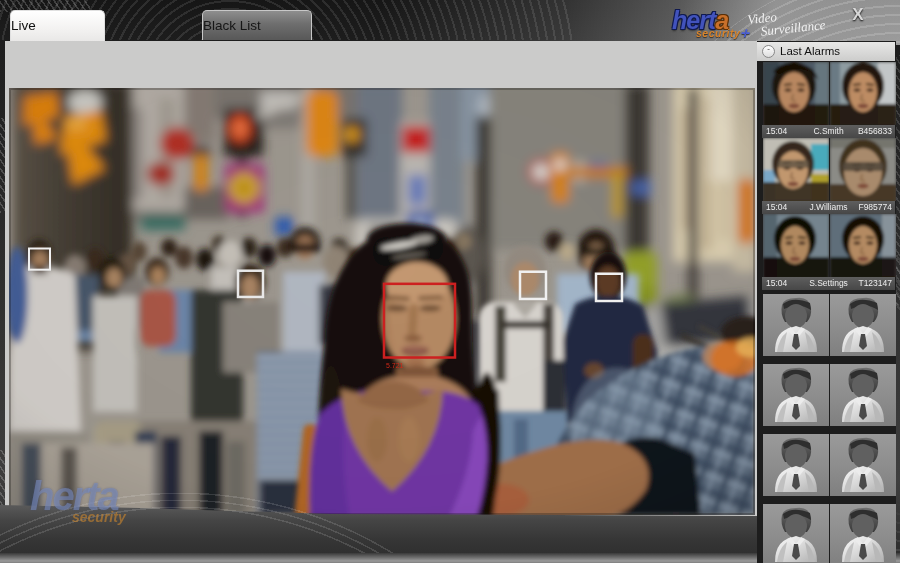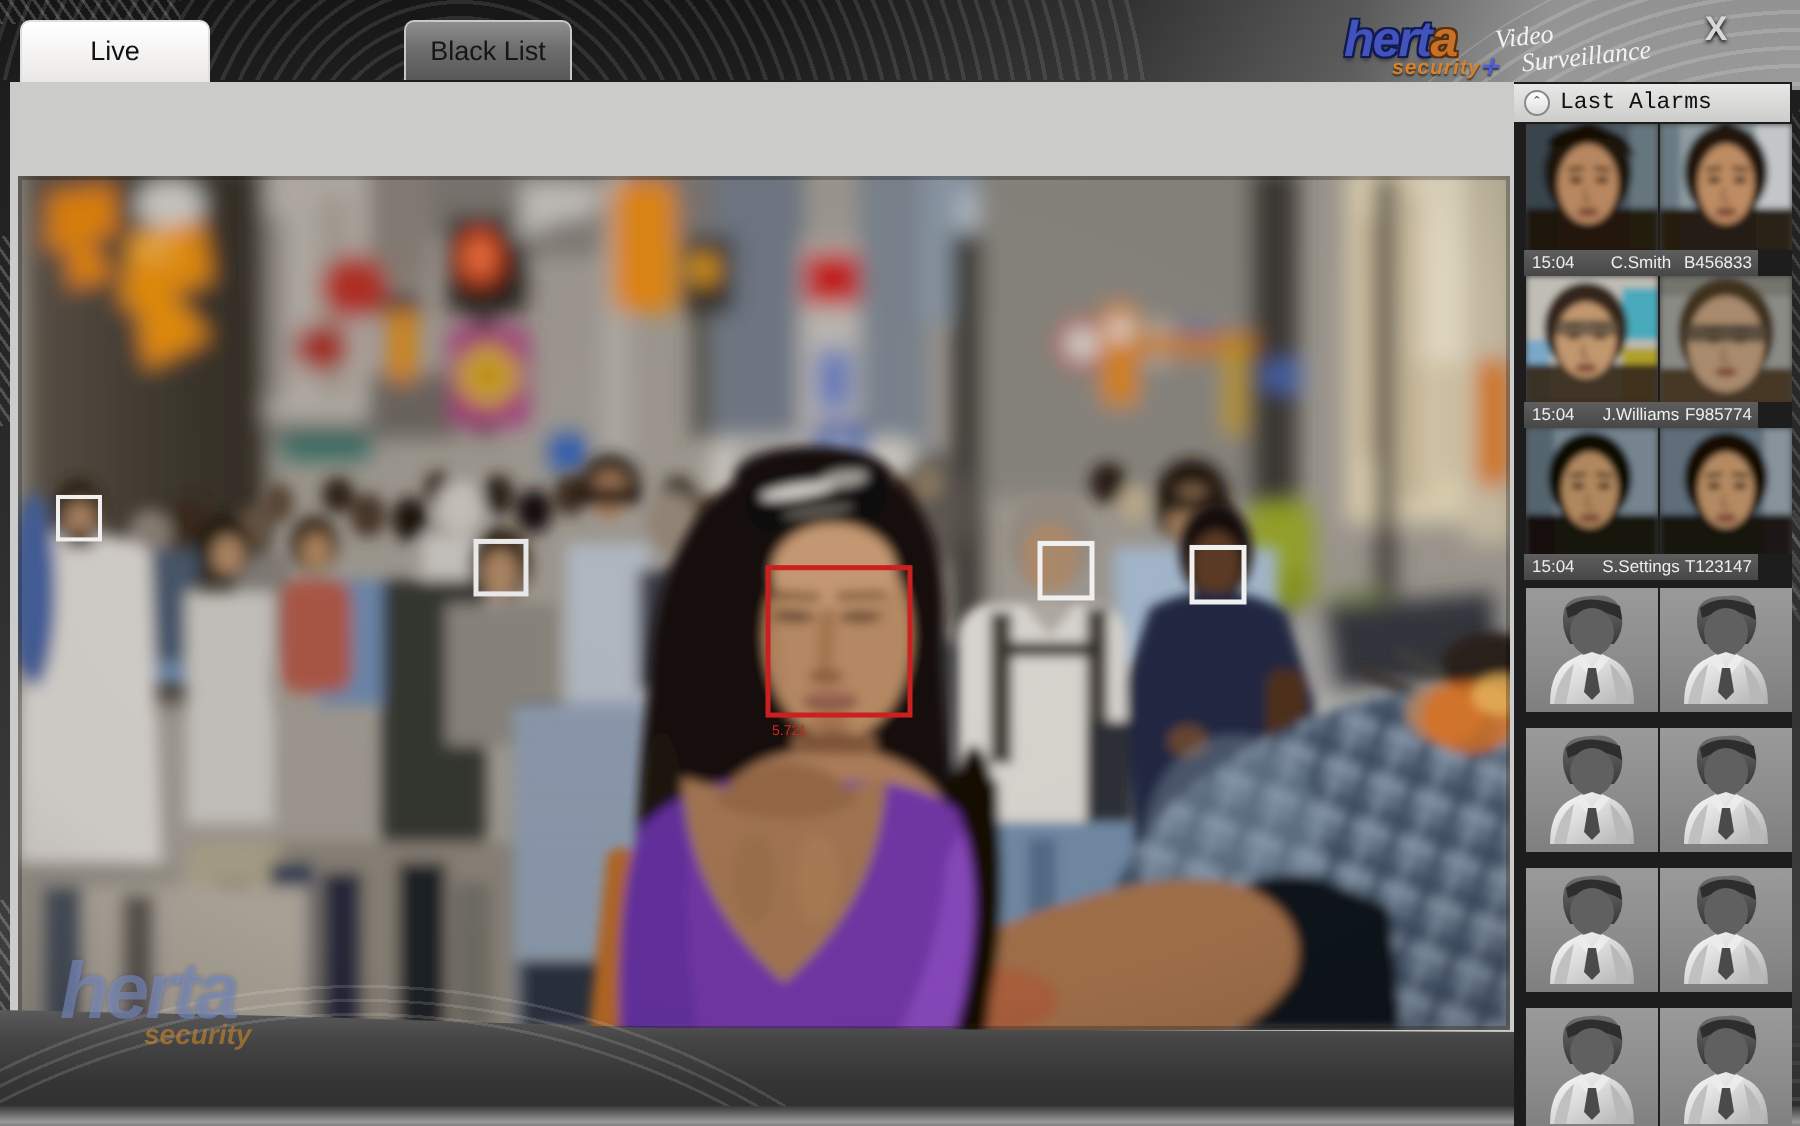--- a/index.html
+++ b/index.html
@@ -9,45 +9,45 @@
        background:linear-gradient(180deg,#161616 0%,#1e1e1e 8%,#262626 30%,#333 60%,#3e3e3e 85%,#2c2c2c 100%);}
   
   #sweep{position:absolute;left:380px;top:0;width:520px;height:45px;
      background:linear-gradient(100deg,rgba(255,255,255,0) 0%,rgba(255,255,255,0.12) 35%,rgba(255,255,255,0.42) 75%,rgba(255,255,255,0.25) 100%);}
   #sweep2{position:absolute;left:560px;top:0;width:340px;height:45px;
      background:radial-gradient(circle at 115% 160%, rgba(255,255,255,0.5) 0%,rgba(255,255,255,0.22) 45%,rgba(255,255,255,0) 70%);}
   .arcs{position:absolute;border-radius:50%;pointer-events:none;}
   
   #tabstrip{position:absolute;left:0;top:0;width:900px;height:41px;}
   .tab{position:absolute;top:10px;height:31px;border-radius:5px 5px 0 0;
-       text-align:center;font-size:13.5px;color:#161616;line-height:30px;}
+       text-align:left;font-size:13.5px;color:#161616;line-height:30px;}
   .tab.inactive{background:linear-gradient(180deg,#9b9b9b,#7a7a7a 45%,#636363);
        border:1px solid #c8c8c8;border-bottom:none;top:10px;height:30px;}
   #tab-live{left:10px;width:95px;background:linear-gradient(180deg,#ffffff,#f3f2f1 60%,#e9e8e7);border:1px solid #e0e0e0;border-bottom:none;z-index:5;color:#111;}
   #tab-alarms{left:110px;width:89px;}
-  #tab-black{left:202px;width:84px;background:linear-gradient(180deg,#8e8e8e,#6e6e6e 45%,#585858) !important;}
+  #tab-black{left:202px;width:110px;background:linear-gradient(180deg,#8e8e8e,#6e6e6e 45%,#585858) !important;}
   #tab-settings{left:294px;width:90px;}
   
   #content{position:absolute;left:5px;top:41px;width:755px;height:515px;background:#cbcbca;}
   #video{position:absolute;left:9px;top:88px;width:746px;height:427px;background:#a8a49c;}
   
   #botbar{position:absolute;left:0px;top:505px;width:760px;height:51px;
      background:linear-gradient(180deg,#5a5a5a,#454545 30%,#353535 70%,#2f2f2f);
      clip-path:polygon(0 0, 140px 3px, 330px 9px, 760px 11px, 760px 51px, 0 51px);}
   #botstrip{position:absolute;left:0;top:553px;width:900px;height:10px;
      background:linear-gradient(180deg,#3a3a3a,#6e6e6e 45%,#9a9a9a 80%,#7e7e7e);}
   
   #sidebar{position:absolute;left:757px;top:41px;width:139px;height:522px;background:#1d1d1d;}
   #sbhead{position:absolute;left:757px;top:42px;width:138px;height:19px;background:linear-gradient(180deg,#e8e8e7,#cccccb);
      font-size:11.5px;color:#111;}
   #sbhead .chev{position:absolute;left:5px;top:3px;width:13px;height:13px;border-radius:50%;
      border:1px solid #888;background:linear-gradient(180deg,#fff,#ddd);color:#444;font-size:8px;line-height:12px;text-align:center;}
-  #sbhead .lbl{position:absolute;left:23px;top:3px;font-family:Liberation Mono, monospace;}
+  #sbhead .lbl{position:absolute;left:23px;top:3px;}
   .thumb{position:absolute;width:66px;height:63px;overflow:hidden;background:#404040;}
-  .cap{position:absolute;width:117px;height:13px;background:linear-gradient(180deg,#5e5e5e,#474747);
+  .cap{position:absolute;width:133px;height:13px;background:linear-gradient(180deg,#5e5e5e,#474747);
        color:#eee;font-size:8.5px;line-height:13px;}
   .cap .t1{position:absolute;left:4px;}
   .cap .t2{position:absolute;left:0;width:100%;text-align:center;}
   .cap .t3{position:absolute;right:3px;padding-left:19px;}
   .ava{position:absolute;width:66px;height:62px;background:linear-gradient(180deg,#9a9a9a,#8b8b8b 60%,#7f7f7f);}
   
   #logo{position:absolute;left:668px;top:6px;width:230px;height:34px;}
   #herta{position:absolute;left:4px;top:0px;font-size:25px;font-weight:bold;font-style:italic;
      letter-spacing:-1px;color:#4253bc;
      text-shadow:-1px -1px 0 #101a50,1px -1px 0 #101a50,-1px 1px 0 #101a50,1px 1px 0 #101a50, 0 2px 2px rgba(0,0,0,.5);}

